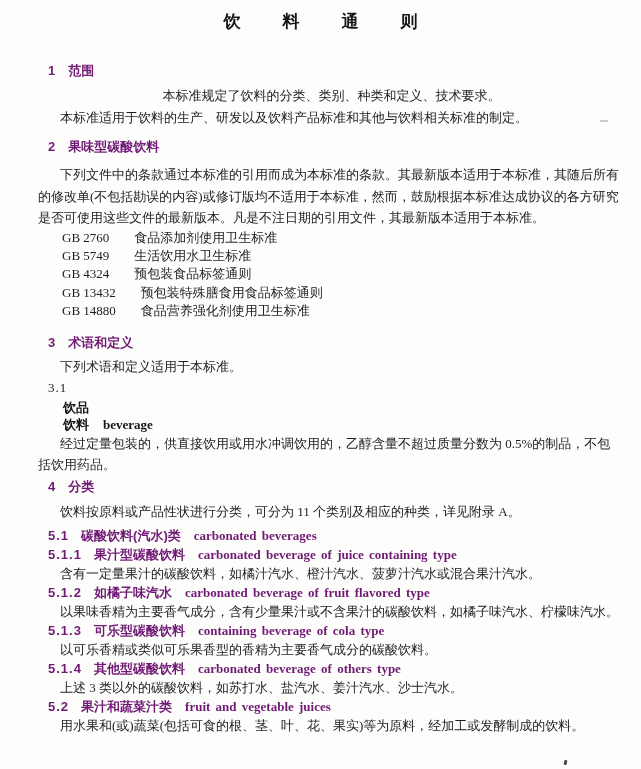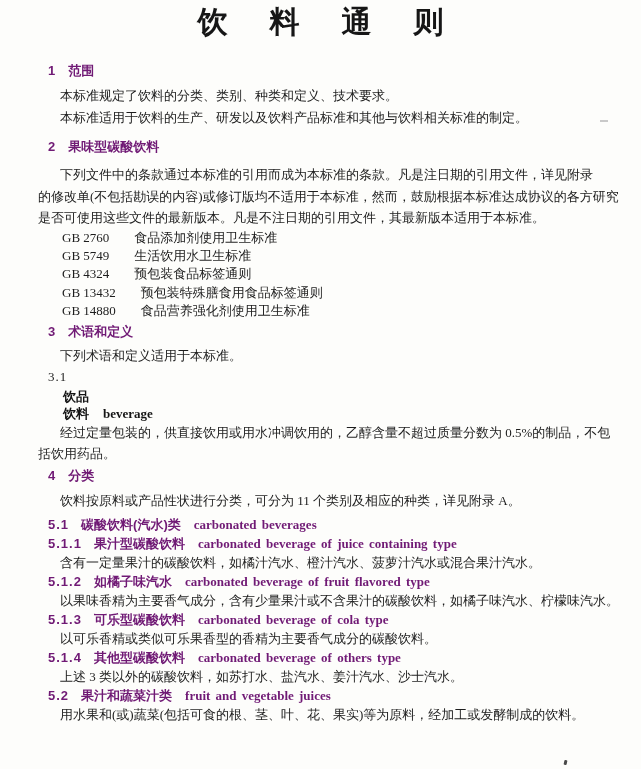--- a/index.html
+++ b/index.html
@@ -10,21 +10,21 @@
   }
   .page{
     position:relative;width:641px;height:769px;box-sizing:border-box;
     background:#fdfdfb;color:#1d1d1d;
     padding:8px 38px 0 38px;
     font-size:13px;
     overflow:hidden;
   }
   .doc-title{
     font-family:"Liberation Sans","DejaVu Sans",sans-serif;
-    font-weight:bold;font-size:30px;line-height:28px;
+    font-weight:bold;font-size:17px;line-height:28px;
     text-align:center;letter-spacing:42px;padding-left:42px;
     white-space:nowrap;color:#161616;
   }
   .line{white-space:nowrap;line-height:21.5px;}
   .line.dense{line-height:19px;}
   
   .chapter,.sub{
     font-family:"Liberation Sans","DejaVu Sans",sans-serif;
     font-weight:bold;margin-left:10px;color:#701a75;
   }
@@ -48,46 +48,46 @@
   .artifact.dash{width:8px;height:2px;left:600px;top:120px;}
   .artifact.speck{width:3px;height:5px;left:564px;top:760px;background:#4a4a4a;border-radius:1px;transform:rotate(12deg);}
 </style>
 </head>
 <body>
 
 <div class="page">
   <div class="doc-title">饮料通则</div>
   <div id="doc-body">
       <div class="line chapter" style="margin-top: 24px;"><span class="num">1</span><span class="zh">范围</span></div>
-      <div class="line para first" style="margin-top: 3.5px;"><span class="text">本标准规定了饮料的分类、类别、种类和定义、技术要求。</span></div>
+      <div class="line para first" style="margin-top: 3.5px; text-align: center;"><span class="text">本标准规定了饮料的分类、类别、种类和定义、技术要求。</span></div>
       <div class="line para first"><span class="text">本标准适用于饮料的生产、研发以及饮料产品标准和其他与饮料相关标准的制定。</span></div>
       <div class="line chapter" style="margin-top: 8px;"><span class="num">2</span><span class="zh">果味型碳酸饮料</span></div>
-      <div class="line para first" style="margin-top: 6.5px;"><span class="text">下列文件中的条款通过本标准的引用而成为本标准的条款。凡是注日期的引用文件，详见附录</span></div>
+      <div class="line para first" style="margin-top: 6.5px;"><span class="text">下列文件中的条款通过本标准的引用而成为本标准的条款。其最新版本适用于本标准，其随后所有</span></div>
       <div class="line para cont"><span class="text">的修改单(不包括勘误的内容)或修订版均不适用于本标准，然而，鼓励根据本标准达成协议的各方研究</span></div>
       <div class="line para cont"><span class="text">是否可使用这些文件的最新版本。凡是不注日期的引用文件，其最新版本适用于本标准。</span></div>
       <div class="line gb"><span class="code">GB 2760</span><span class="name">食品添加剂使用卫生标准</span></div>
       <div class="line gb"><span class="code">GB 5749</span><span class="name">生活饮用水卫生标准</span></div>
       <div class="line gb"><span class="code">GB 4324</span><span class="name">预包装食品标签通则</span></div>
       <div class="line gb"><span class="code">GB 13432</span><span class="name">预包装特殊膳食用食品标签通则</span></div>
       <div class="line gb"><span class="code">GB 14880</span><span class="name">食品营养强化剂使用卫生标准</span></div>
-      <div class="line chapter" style="margin-top: 0;"><span class="num">3</span><span class="zh">术语和定义</span></div>
+      <div class="line chapter" style="margin-top: 11px;"><span class="num">3</span><span class="zh">术语和定义</span></div>
       <div class="line para first" style="margin-top: 2.5px;"><span class="text">下列术语和定义适用于本标准。</span></div>
       <div class="line clause"><span class="num">3.1</span></div>
       <div class="line term"><span class="zh">饮品</span></div>
       <div class="line term"><span class="zh">饮料</span><span class="en">beverage</span></div>
       <div class="line para first"><span class="text">经过定量包装的，供直接饮用或用水冲调饮用的，乙醇含量不超过质量分数为 0.5%的制品，不包</span></div>
       <div class="line para cont"><span class="text">括饮用药品。</span></div>
       <div class="line chapter"><span class="num">4</span><span class="zh">分类</span></div>
       <div class="line para first" style="margin-top: 3.5px;"><span class="text">饮料按原料或产品性状进行分类，可分为 11 个类别及相应的种类，详见附录 A。</span></div>
       <div class="line sub dense" style="margin-top: 3.5px;"><span class="num">5.1</span><span class="zh">碳酸饮料(汽水)类</span><span class="en">carbonated beverages</span></div>
       <div class="line sub dense"><span class="num">5.1.1</span><span class="zh">果汁型碳酸饮料</span><span class="en">carbonated beverage of juice containing type</span></div>
       <div class="line para first dense"><span class="text">含有一定量果汁的碳酸饮料，如橘汁汽水、橙汁汽水、菠萝汁汽水或混合果汁汽水。</span></div>
       <div class="line sub dense"><span class="num">5.1.2</span><span class="zh">如橘子味汽水</span><span class="en">carbonated beverage of fruit flavored type</span></div>
       <div class="line para first dense"><span class="text">以果味香精为主要香气成分，含有少量果汁或不含果汁的碳酸饮料，如橘子味汽水、柠檬味汽水。</span></div>
-      <div class="line sub dense"><span class="num">5.1.3</span><span class="zh">可乐型碳酸饮料</span><span class="en">carbonated beverage of cola type</span></div>
+      <div class="line sub dense"><span class="num">5.1.3</span><span class="zh">可乐型碳酸饮料</span><span class="en">containing beverage of cola type</span></div>
       <div class="line para first dense"><span class="text">以可乐香精或类似可乐果香型的香精为主要香气成分的碳酸饮料。</span></div>
       <div class="line sub dense"><span class="num">5.1.4</span><span class="zh">其他型碳酸饮料</span><span class="en">carbonated beverage of others type</span></div>
       <div class="line para first dense"><span class="text">上述 3 类以外的碳酸饮料，如苏打水、盐汽水、姜汁汽水、沙士汽水。</span></div>
       <div class="line sub dense"><span class="num">5.2</span><span class="zh">果汁和蔬菜汁类</span><span class="en">fruit and vegetable juices</span></div>
       <div class="line para first dense"><span class="text">用水果和(或)蔬菜(包括可食的根、茎、叶、花、果实)等为原料，经加工或发酵制成的饮料。</span></div>
     </div>
   <div class="artifact dash"></div>
   <div class="artifact speck"></div>
 </div>
 

